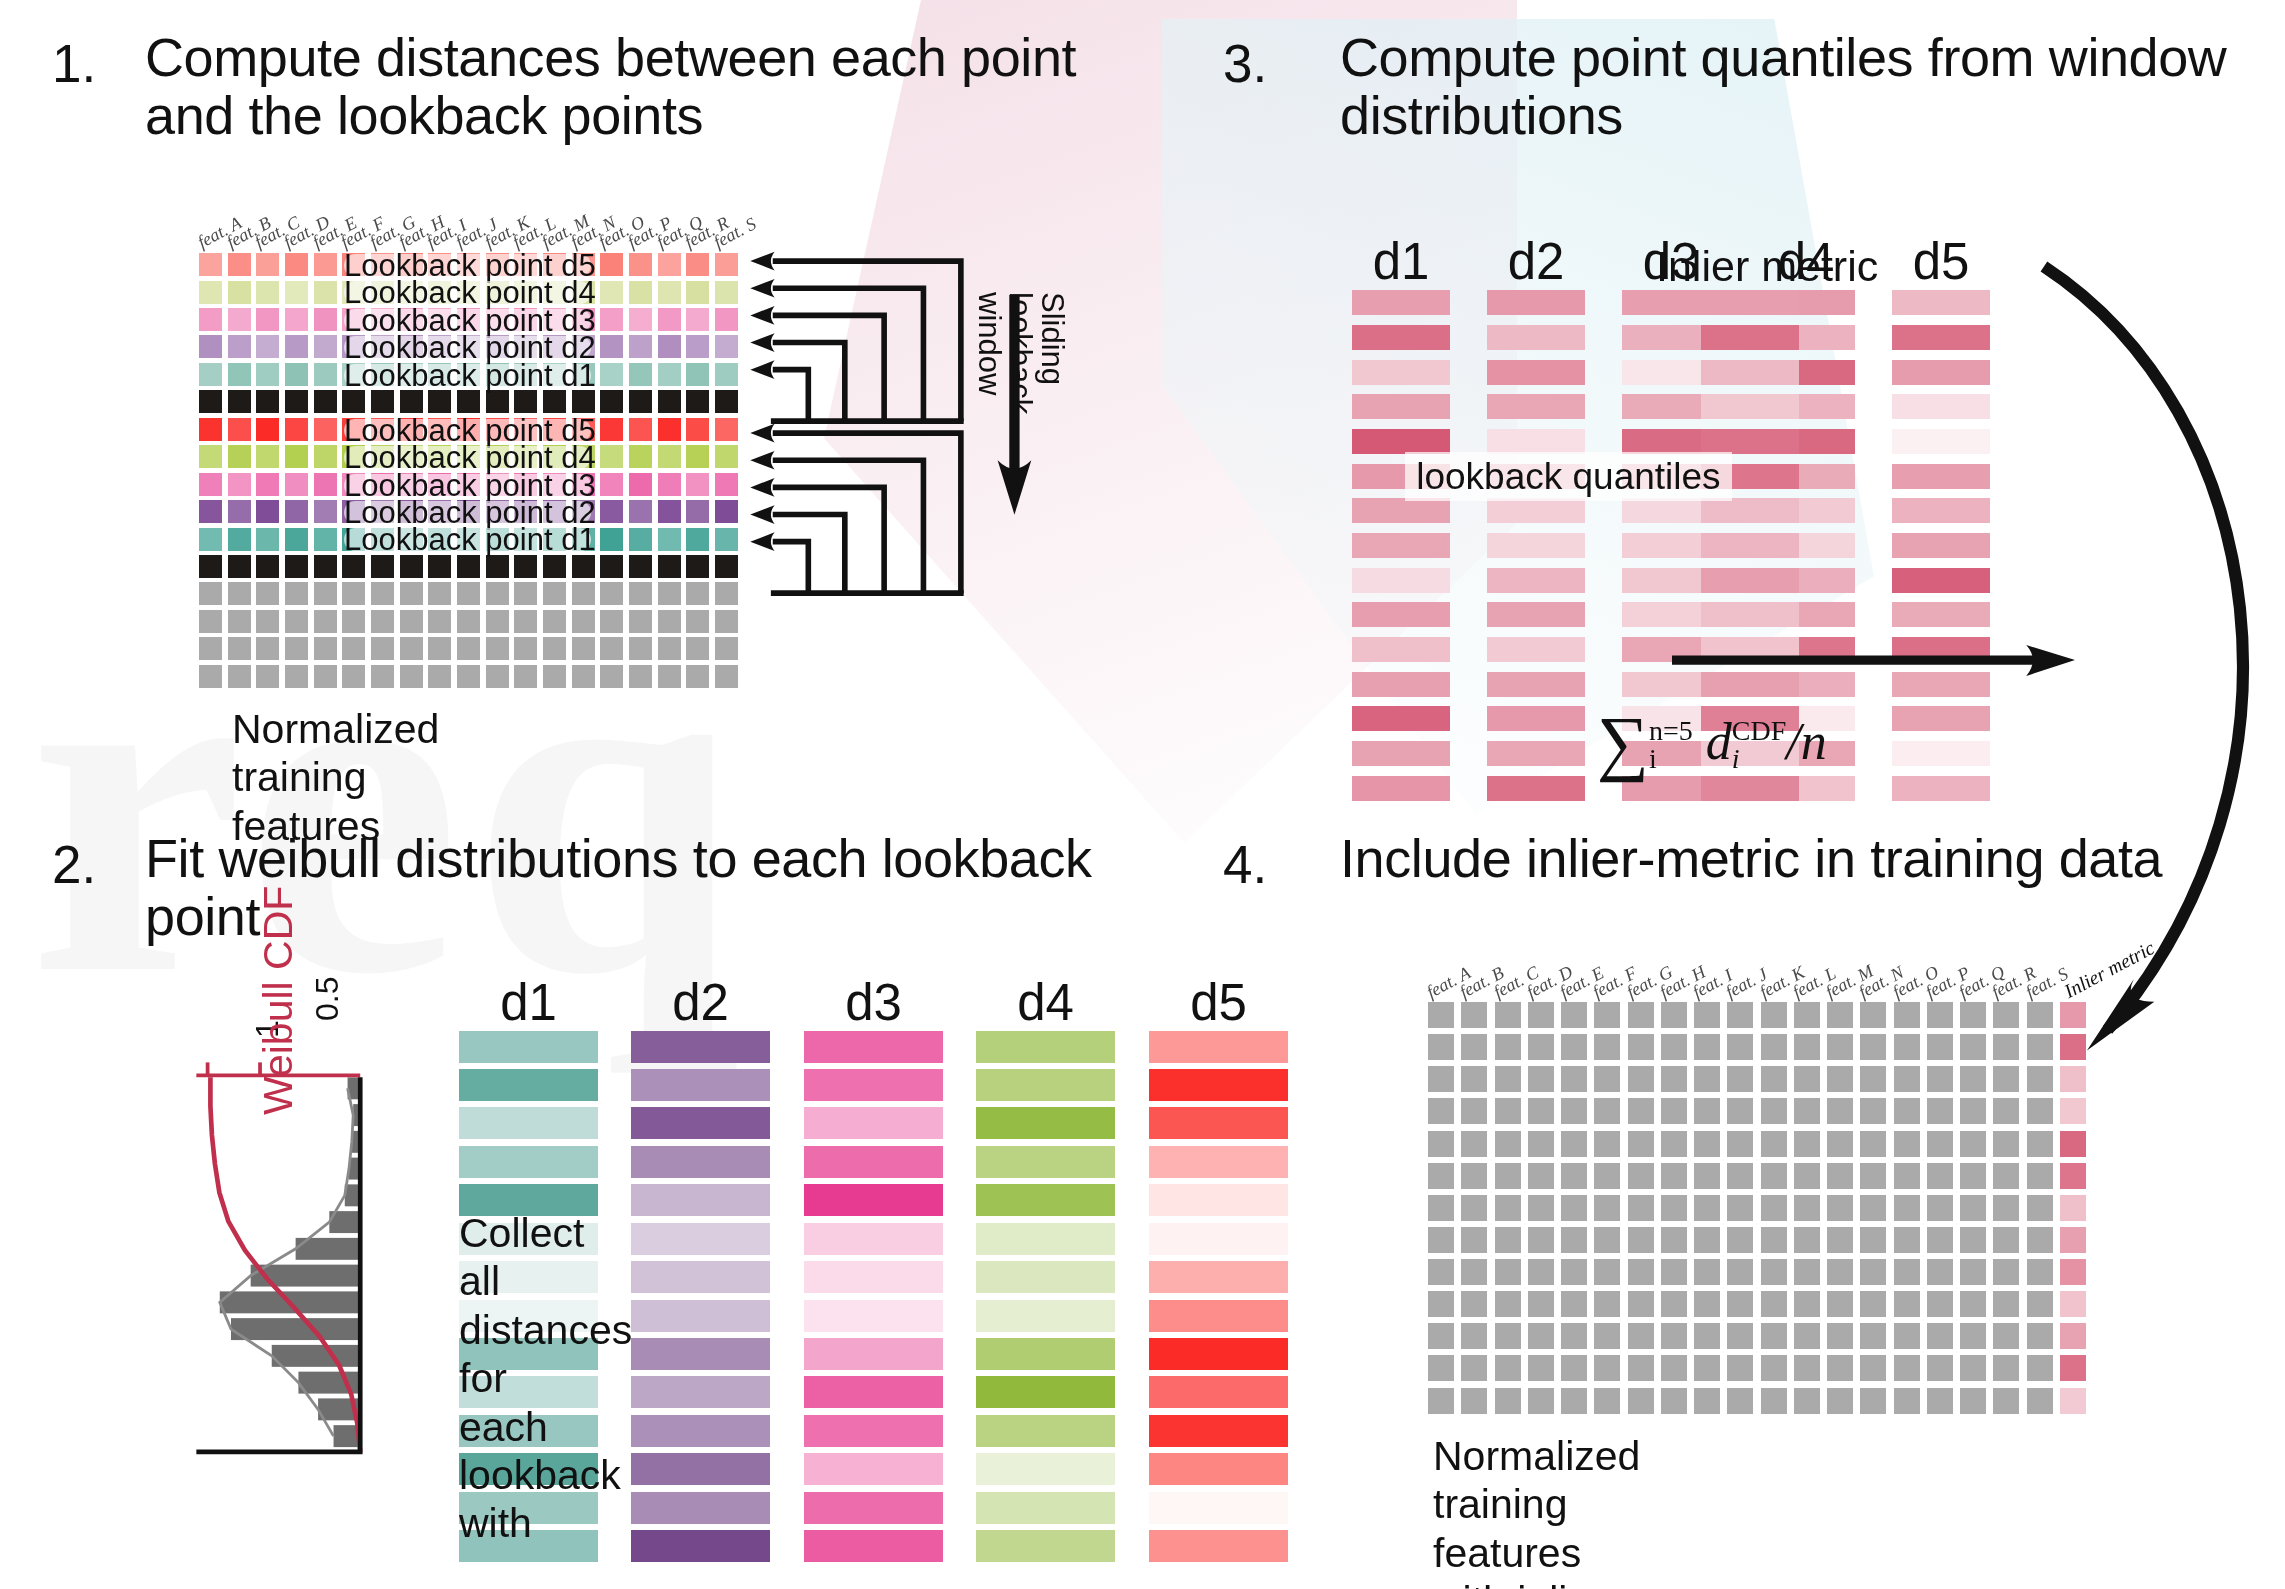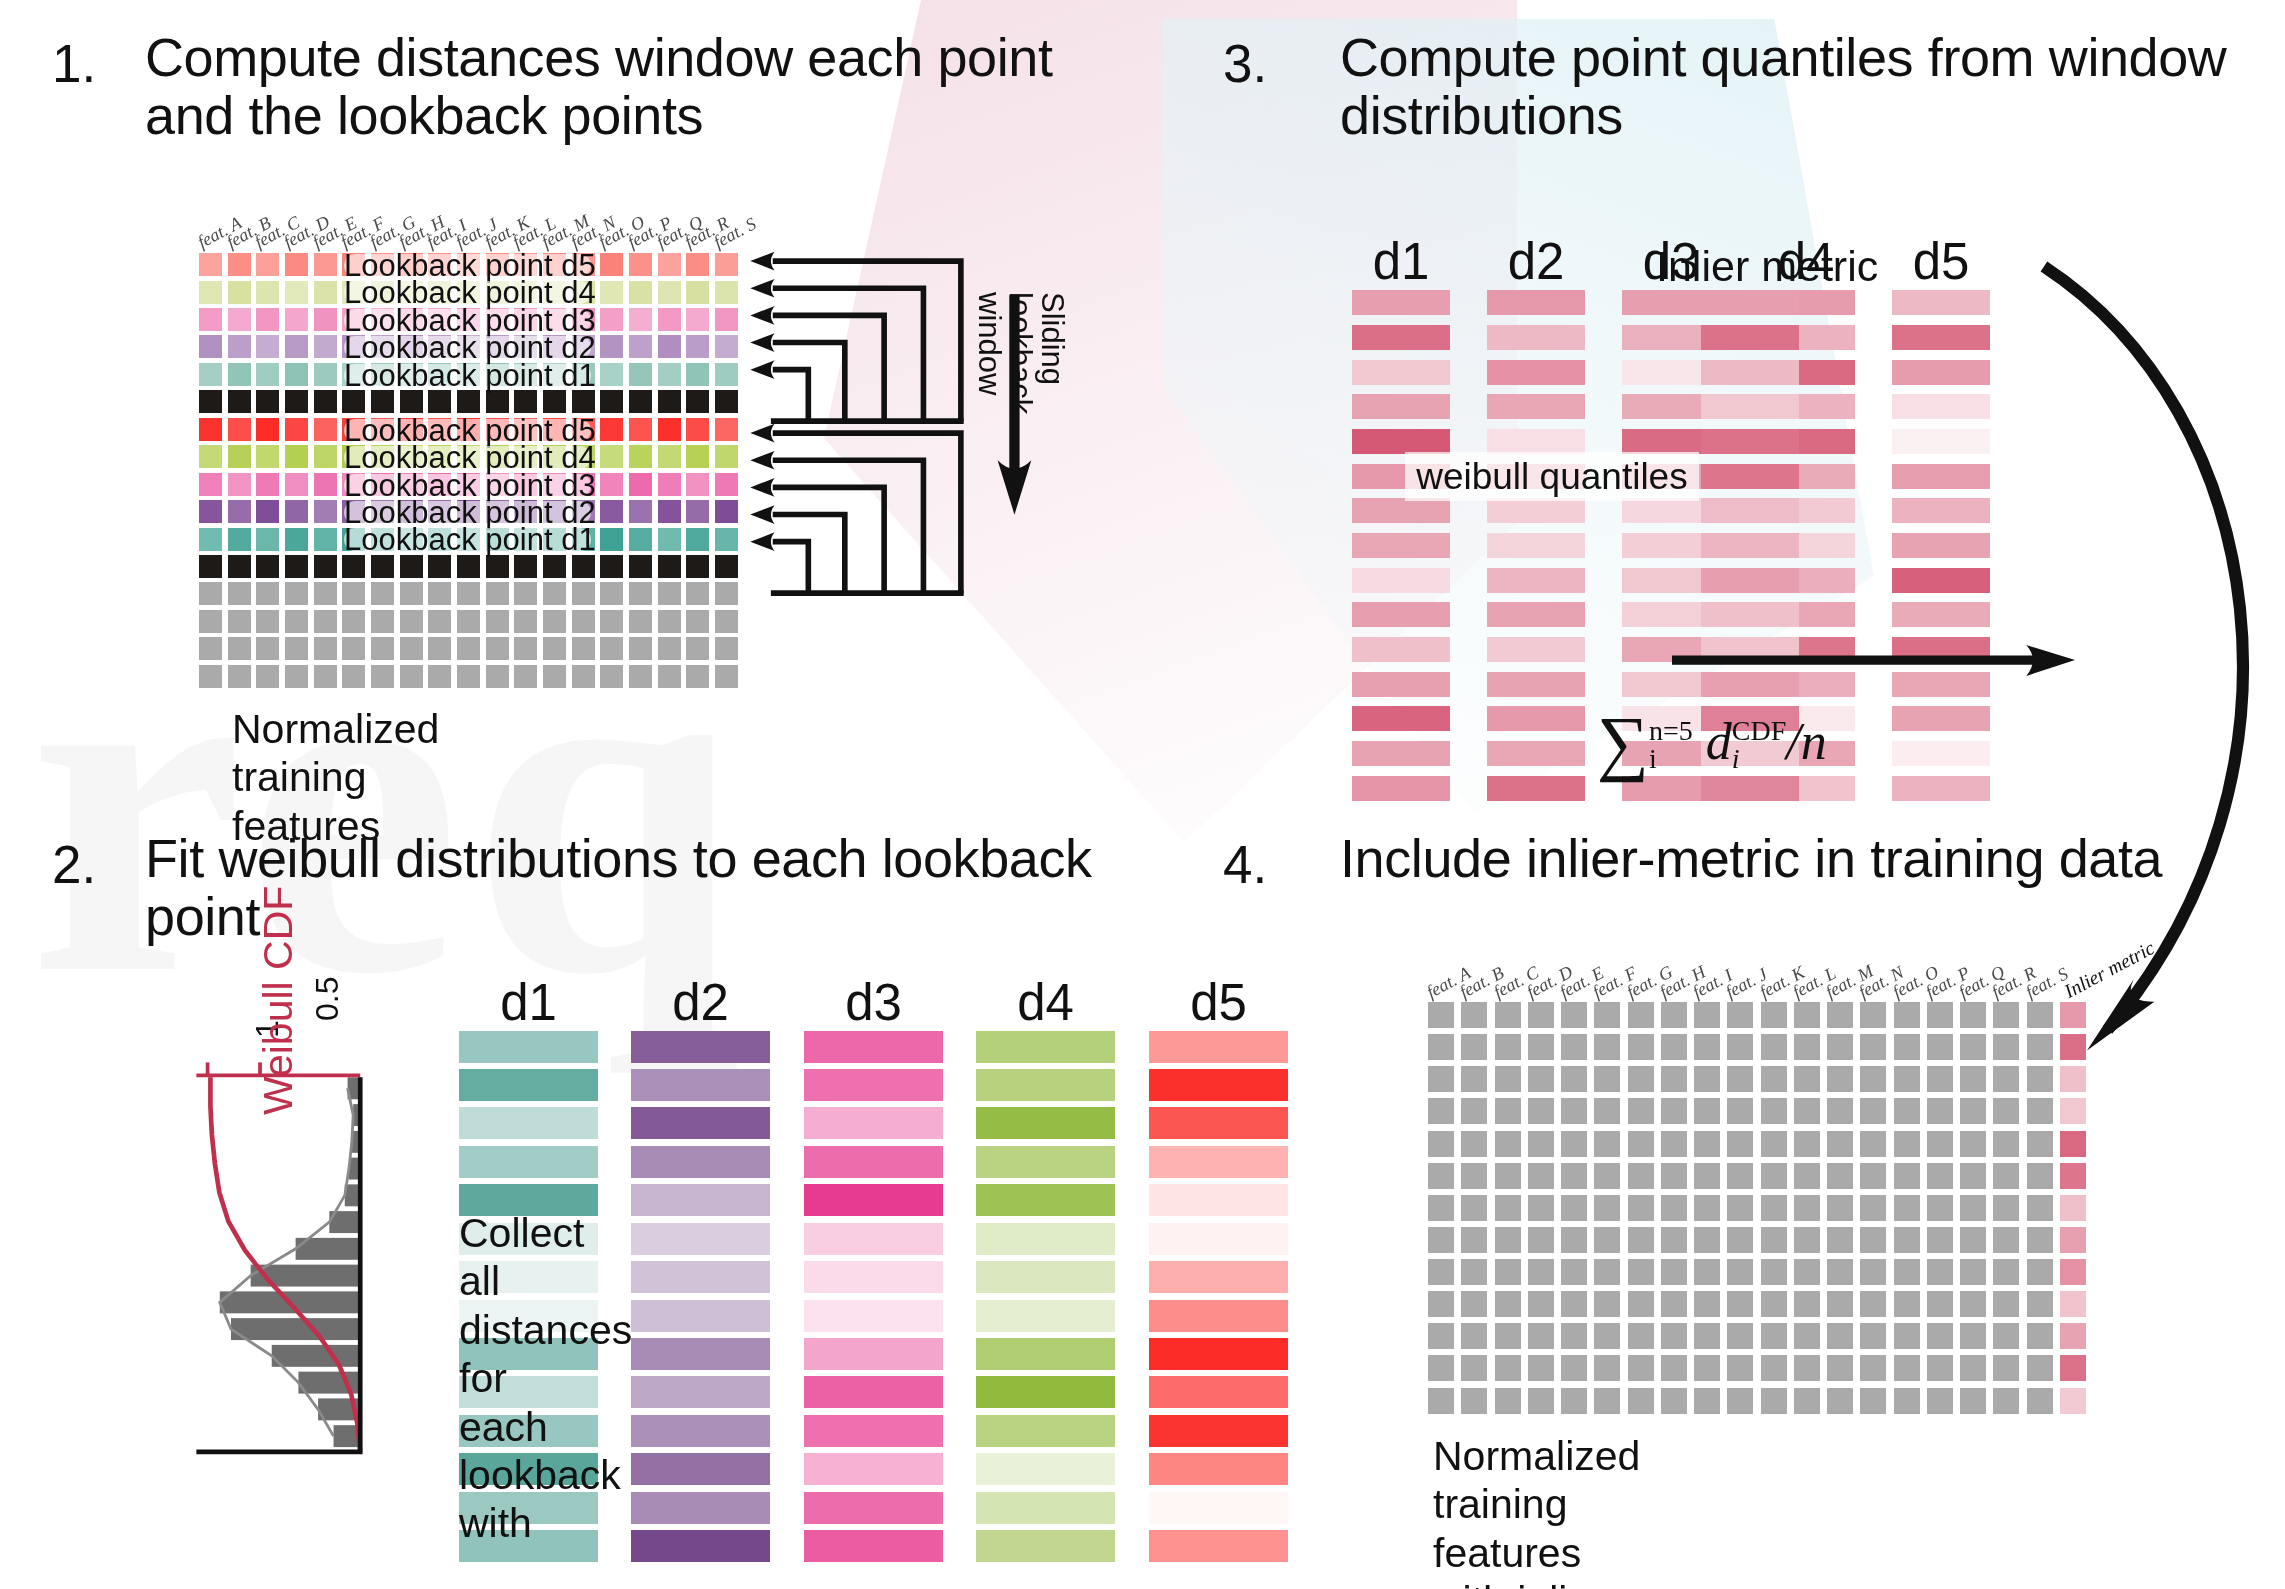--- a/index.html
+++ b/index.html
@@ -73,21 +73,21 @@
 </style>
 </head>
 <body>
 
 <div class="wm wm-pink"></div>
 <div class="wm wm-blue"></div>
 <div class="wm-text">req</div>
 
 <div class="panel" id="panel1">
   <div class="step-num" style="left:52px;top:33px;">1.</div>
-  <div class="step-title" style="left:145px;top:28px;width:956px;">Compute distances window each
+  <div class="step-title" style="left:145px;top:28px;width:956px;">Compute distances between each
 point and the lookback points</div>
 
   <div class="feat-hdr" id="p1-feat" style="left:204px;top:187px;width:562px;">
       <span style="left:0px;">feat. A</span>
       <span style="left:29px;">feat. B</span>
       <span style="left:57px;">feat. C</span>
       <span style="left:86px;">feat. D</span>
       <span style="left:115px;">feat. E</span>
       <span style="left:143px;">feat. F</span>
       <span style="left:172px;">feat. G</span>
@@ -681,21 +681,21 @@
       <div class="cell" style="left:1701px;top:533px;width:98px;height:25px;background:rgb(237,181,194);"></div>
       <div class="cell" style="left:1701px;top:568px;width:98px;height:25px;background:rgb(231,158,175);"></div>
       <div class="cell" style="left:1701px;top:602px;width:98px;height:25px;background:rgb(239,192,202);"></div>
       <div class="cell" style="left:1701px;top:637px;width:98px;height:25px;background:rgb(240,195,205);"></div>
       <div class="cell" style="left:1701px;top:672px;width:98px;height:25px;background:rgb(231,160,176);"></div>
       <div class="cell" style="left:1701px;top:706px;width:98px;height:25px;background:rgb(223,128,150);"></div>
       <div class="cell" style="left:1701px;top:741px;width:98px;height:25px;background:rgb(242,202,211);"></div>
       <div class="cell" style="left:1701px;top:776px;width:98px;height:25px;background:rgb(225,135,156);"></div>
     </div>
 
-  <div class="pill" style="left:1405px;top:452px;font-size:37px;background:rgba(255,255,255,.72);padding:3.7px 11.2px;">weibull quantiles</div>
+  <div class="pill" style="left:1405px;top:452px;font-size:37px;background:rgba(255,255,255,.72);padding:3.7px 11.2px;">lookback quantiles</div>
 
   <svg style="left:1672px;top:645px;" width="403" height="47" viewBox="0 0 430 50">
     <line x1="0" y1="16" x2="390" y2="16" stroke="#111" stroke-width="10"></line>
     <path d="M378 0 L430 16 L378 33 Q392 16 378 0 Z" fill="#111"></path>
   </svg>
 
   <div class="formula" style="left:1597px;top:693px;">
     <span class="sum">∑</span><span style="display:inline-block;vertical-align:middle;line-height:1;text-align:left;position:relative;top:-1.9px;"><sup style="display:block;">n=5</sup><sub style="display:block;">i</sub></span>&nbsp;<span style="font-style:italic;">d</span><span style="display:inline-block;vertical-align:middle;line-height:1;text-align:left;position:relative;top:-1.9px;"><sup style="display:block;">CDF</sup><sub style="display:block;font-style:italic;">i</sub></span><span style="font-style:italic;">/n</span>
   </div>
 </div>

